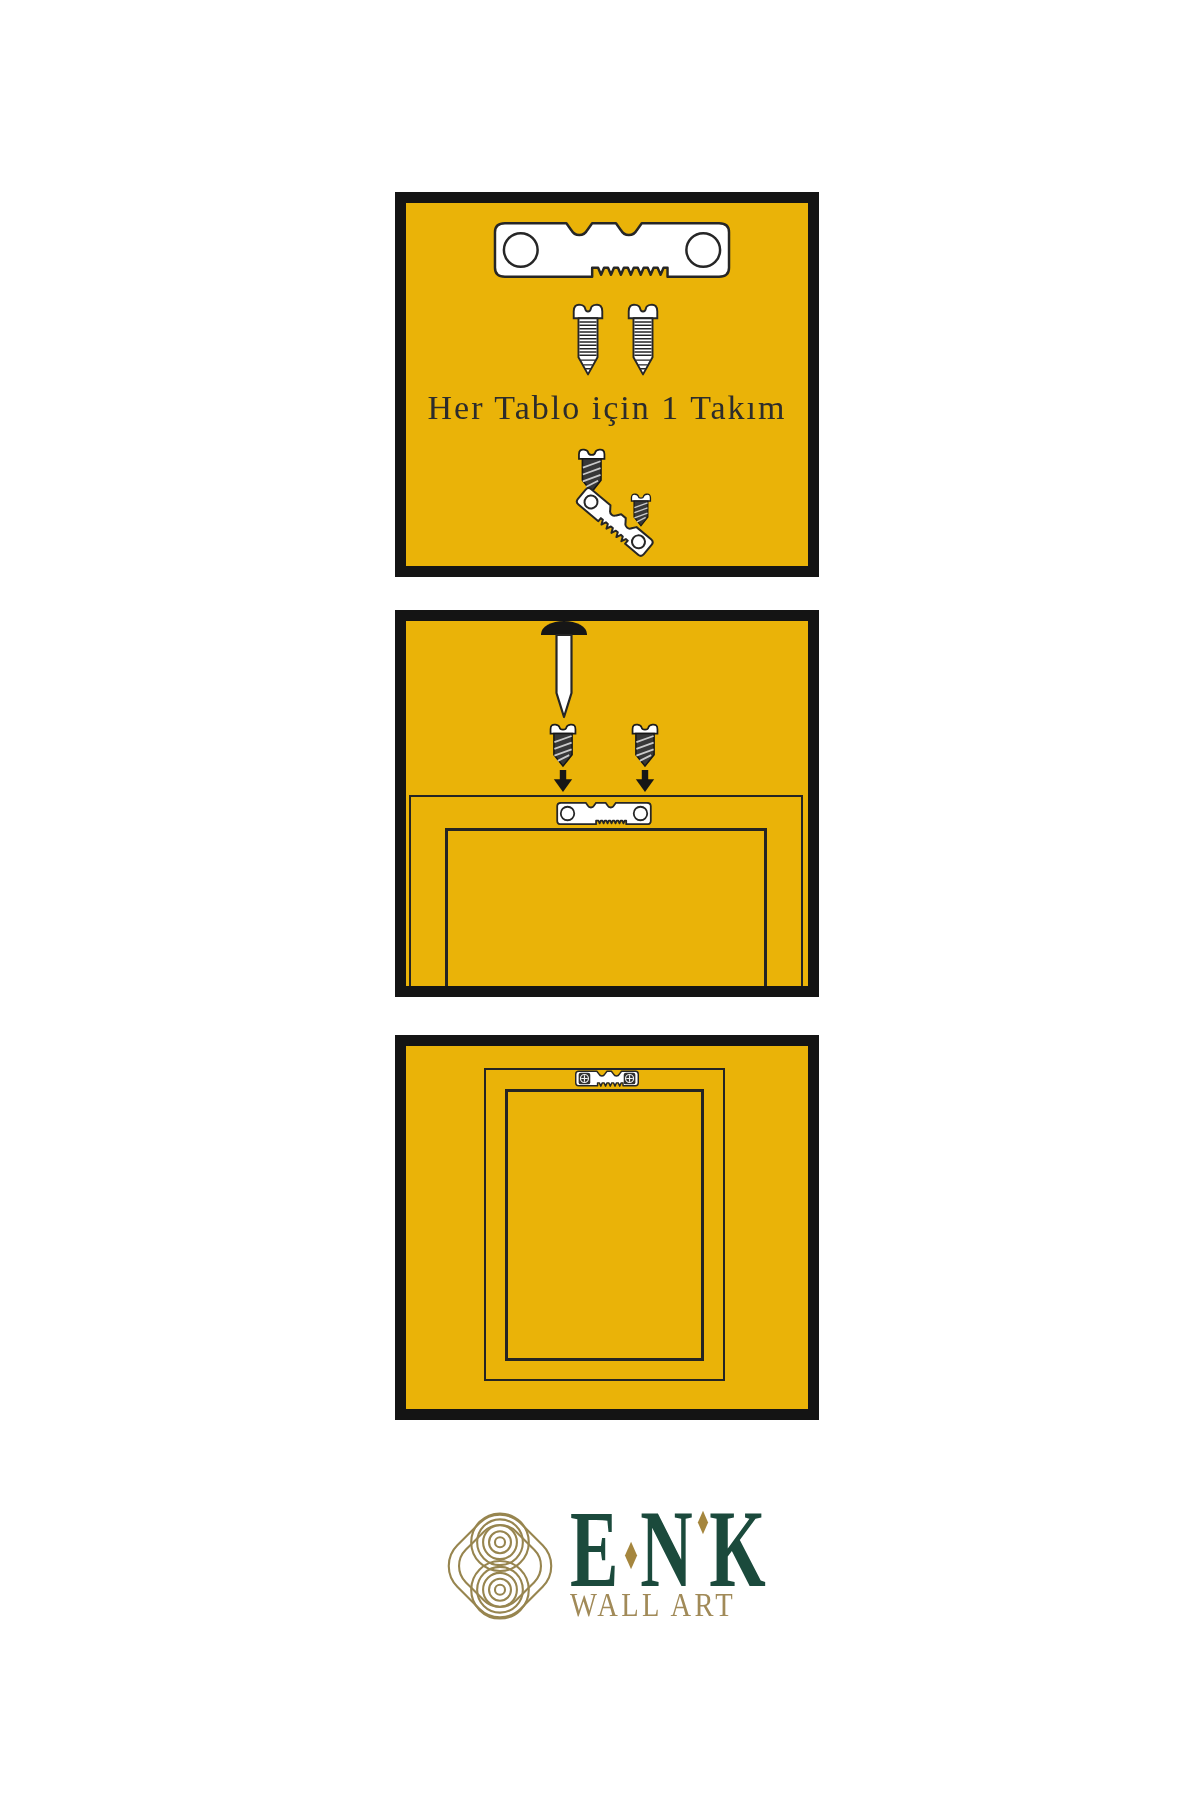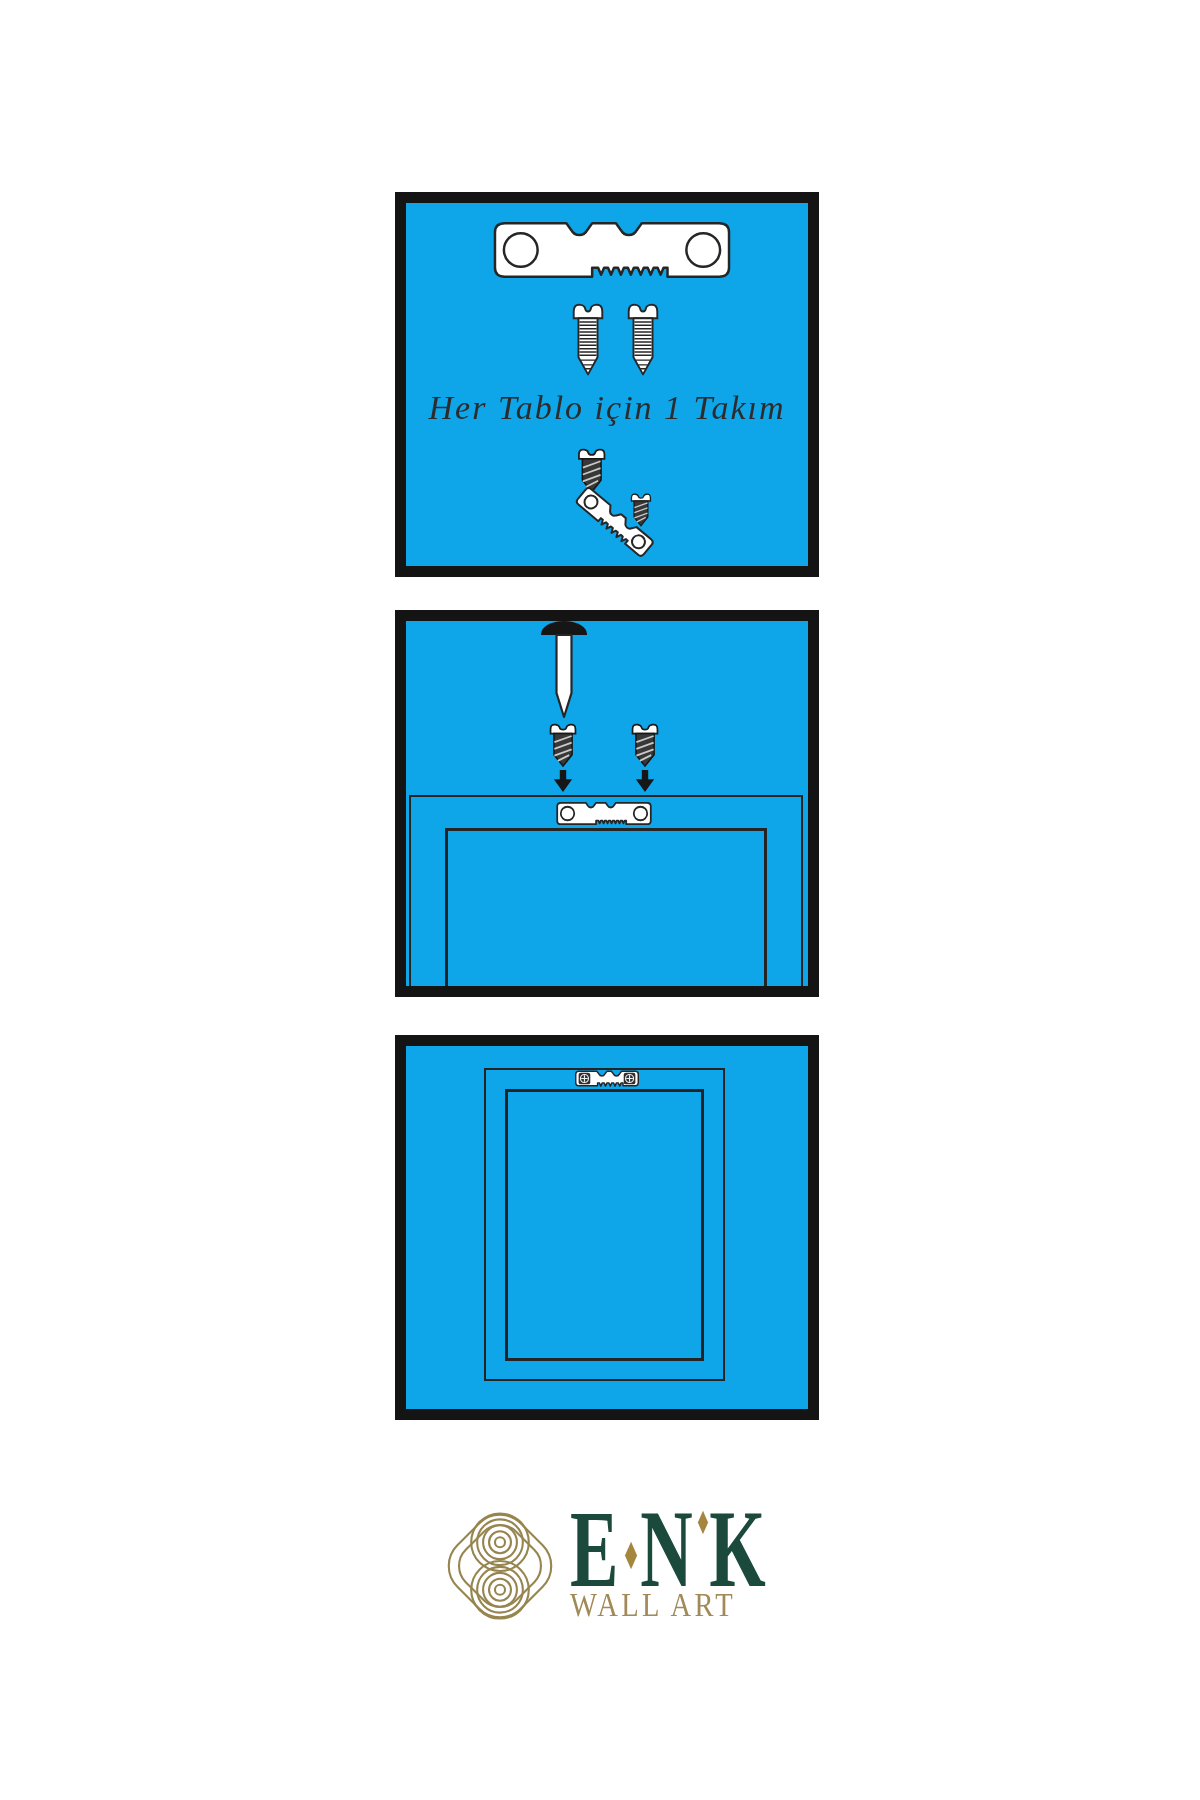--- a/index.html
+++ b/index.html
@@ -1,20 +1,20 @@
 <!DOCTYPE html>
 <html><head>
 <meta charset="utf-8">
 <style>
   html,body { margin:0; padding:0; background:#ffffff; }
   .canvas { position:relative; width:1200px; height:1800px; background:#ffffff;
             font-family:"Liberation Serif", serif; overflow:hidden; }
 
-  .panel { position:absolute; left:395px; width:424px; background:#0ea5e9;
-           border:11px solid #141414; box-sizing:border-box;font-style:italic; }
+  .panel { position:absolute; left:395px; width:424px; background:#eab308;
+           border:11px solid #141414; box-sizing:border-box; }
   .p1 { top:192px;  height:385px; }
   .p2 { top:610px;  height:387px; overflow:hidden; }
   .p3 { top:1035px; height:385px; }
 
   .abs { position:absolute; }
 
   .caption { position:absolute; left:0; right:0; top:186px; text-align:center;
              font-size:34px; letter-spacing:2px; color:#2c2c2c; font-weight:400;
              white-space:nowrap; }
 

